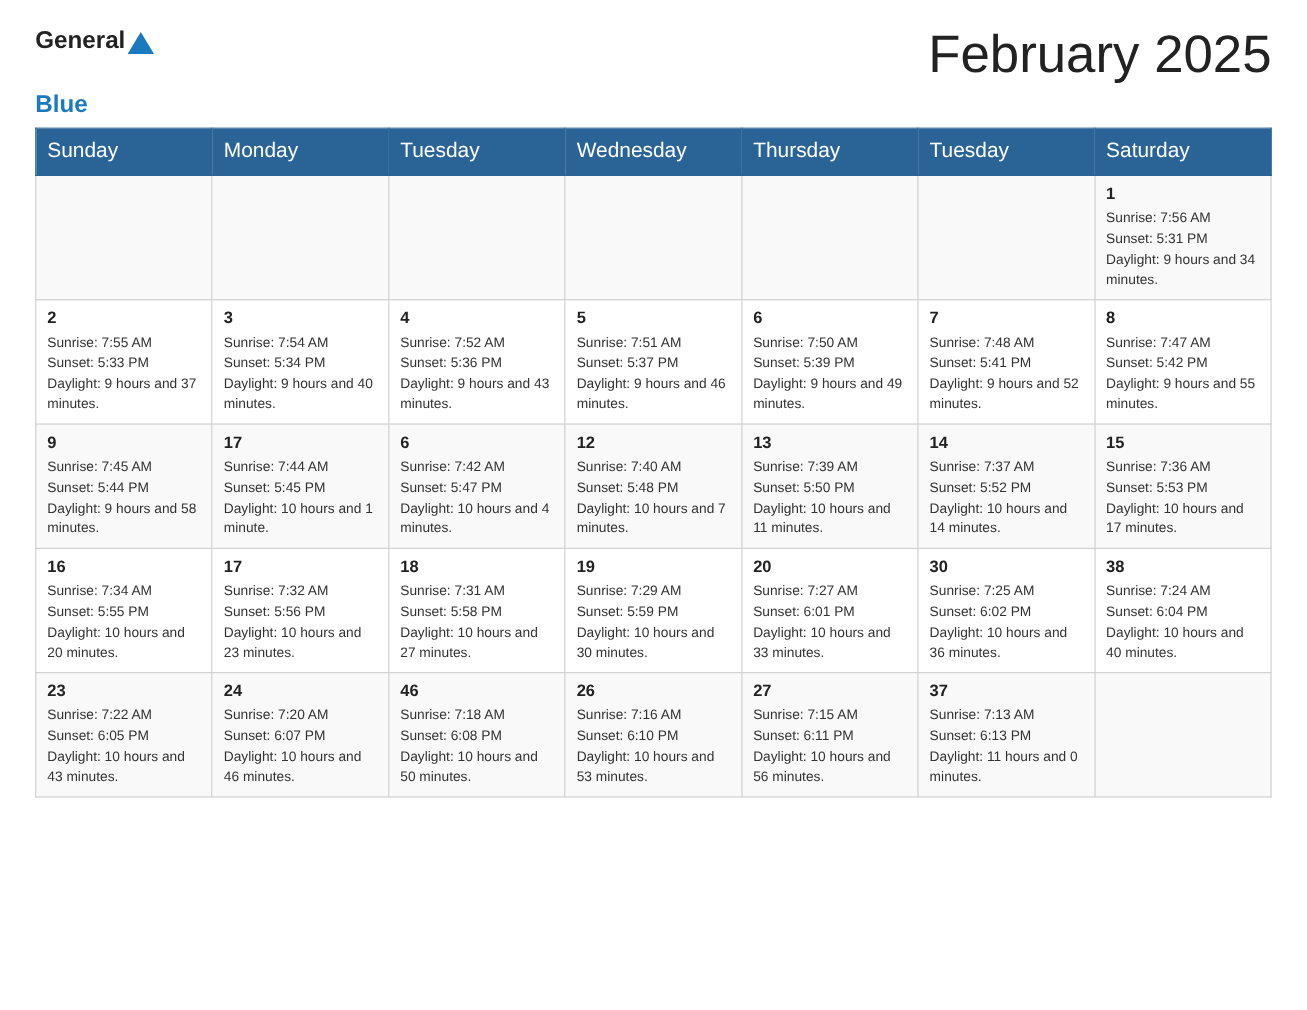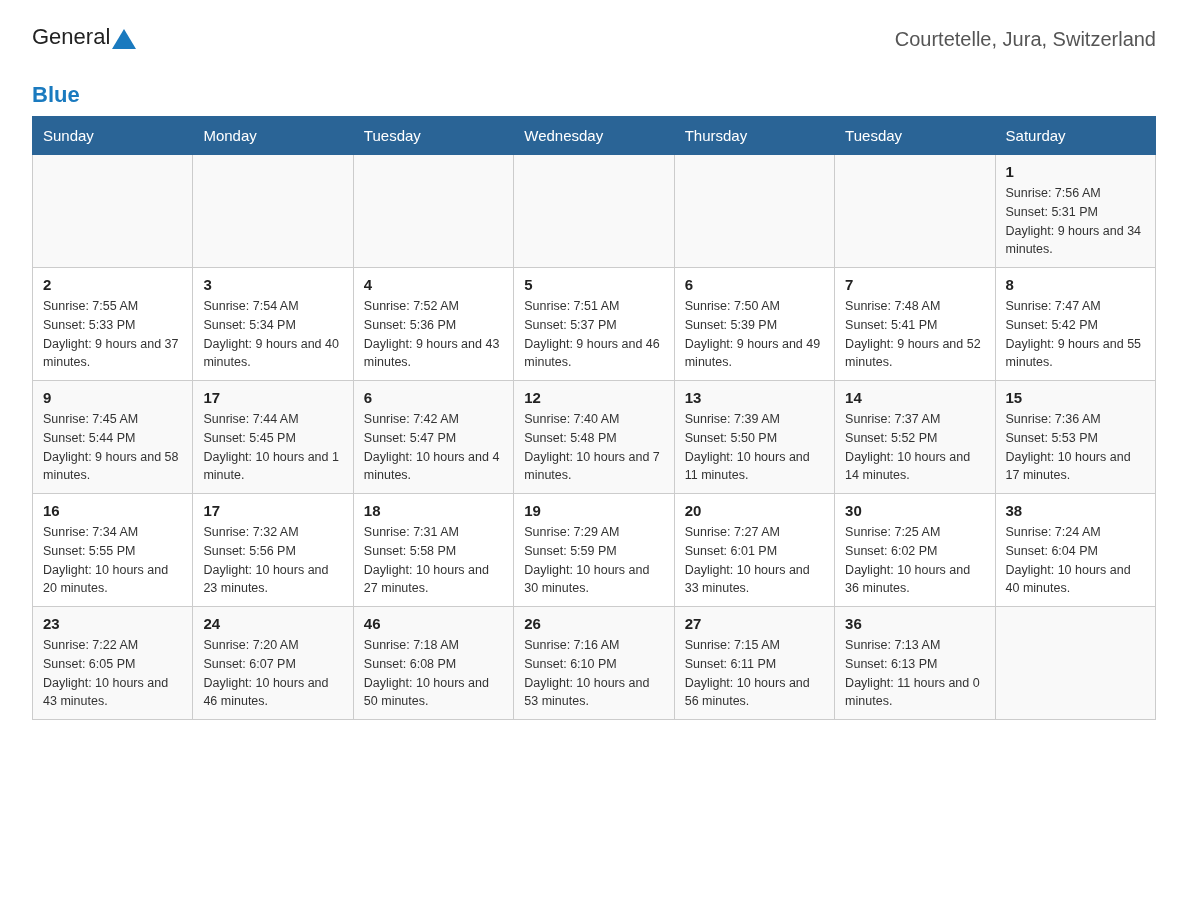--- a/index.html
+++ b/index.html
@@ -11,21 +11,21 @@
       min-height: 918px;
     }
     .header-row {
       display: flex;
       justify-content: space-between;
       align-items: flex-start;
       margin-bottom: 8px;
     }
     .logo-text-general {
       font-size: 22px;
-      font-weight: normal;
+      font-weight: bold;
       color: #222;
     }
     .logo-triangle {
       width: 0;
       height: 0;
       border-left: 12px solid transparent;
       border-right: 12px solid transparent;
       border-bottom: 20px solid #1a7abf;
       display: inline-block;
       margin-left: 2px;
@@ -51,21 +51,21 @@
       margin-top: 4px;
     }
     .calendar {
       width: 100%;
       border-collapse: collapse;
       margin-top: 8px;
     }
     .calendar thead tr th {
       background-color: #2a6496;
       color: #fff;
-      font-size: 15px;
+      font-size: 19px;
       font-weight: normal;
       padding: 10px 10px;
       text-align: left;
       border: 1px solid #2a6496;
     }
     .calendar tbody tr td {
       vertical-align: top;
       border: 1px solid #ccc;
       padding: 8px 10px;
       width: 14.28%;
@@ -115,21 +115,21 @@
   <div class="logo-wrap">
     <div class="logo-line1">
       <span class="logo-text-general">General</span>
       <span class="logo-triangle"></span>
     </div>
     <div class="logo-line2">
       <span class="logo-blue">Blue</span>
     </div>
   </div>
   <div class="title-block">
-    <div class="location-title">Courtetelle, Jura, Switzerland</div>
+    <div class="month-title">February 2025</div>
   </div>
 </div>
 
 <table class="calendar">
   <thead>
     <tr>
     <th>Sunday</th>
         <th>Monday</th>
         <th>Tuesday</th>
         <th>Wednesday</th>
@@ -256,19 +256,19 @@
         </td>
         <td>
           <span class="day-number">26</span>
           <div class="day-info">Sunrise: 7:16 AM<br>Sunset: 6:10 PM<br>Daylight: 10 hours and 53 minutes.</div>
         </td>
         <td>
           <span class="day-number">27</span>
           <div class="day-info">Sunrise: 7:15 AM<br>Sunset: 6:11 PM<br>Daylight: 10 hours and 56 minutes.</div>
         </td>
         <td>
-          <span class="day-number">36</span>
+          <span class="day-number">37</span>
           <div class="day-info">Sunrise: 7:13 AM<br>Sunset: 6:13 PM<br>Daylight: 11 hours and 0 minutes.</div>
         </td>
         <td class="empty"></td>
       </tr>
     </tbody>
 </table>
 
 </body></html>

